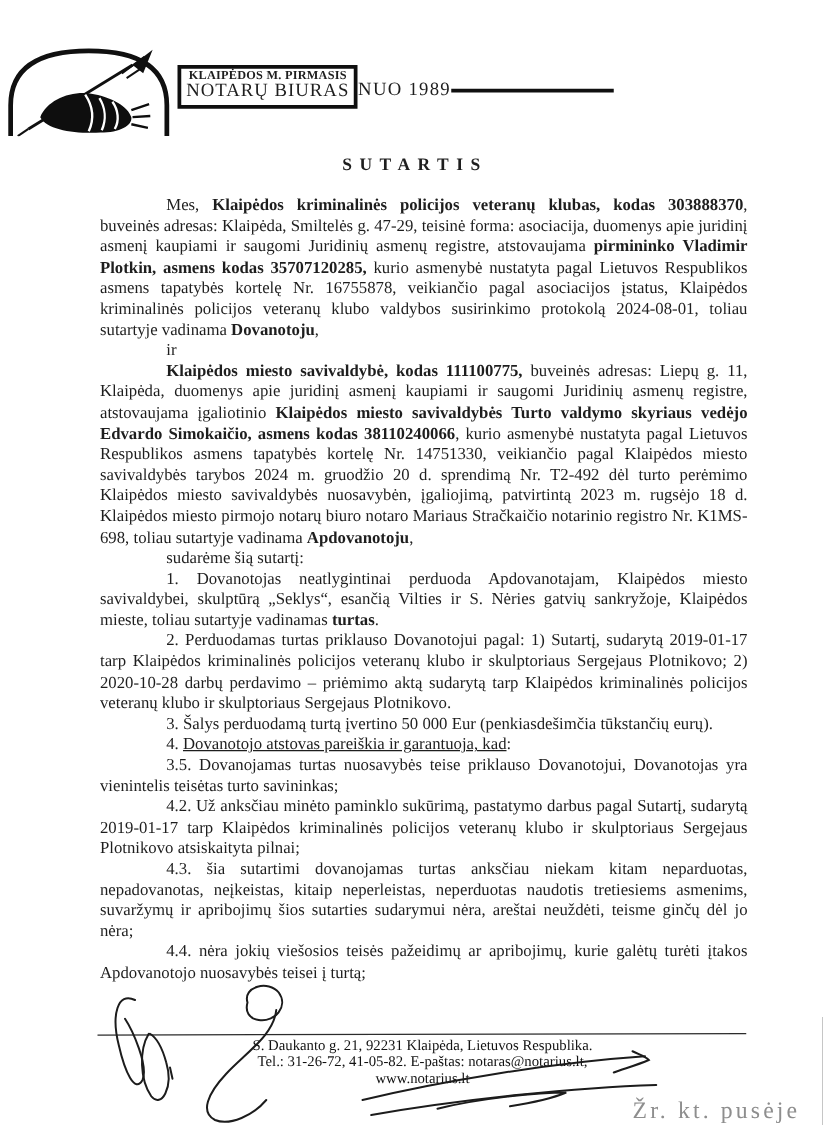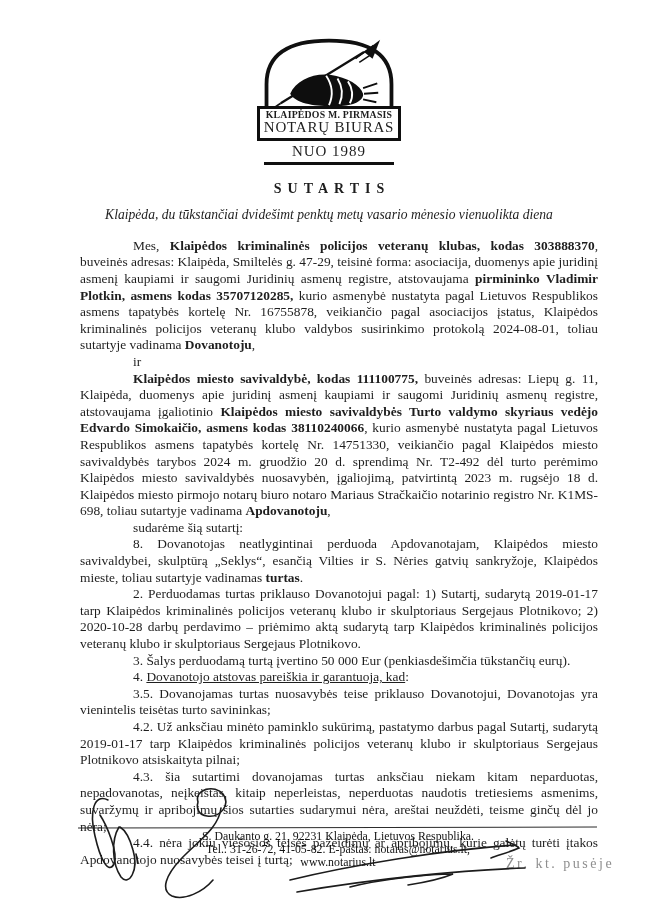--- a/index.html
+++ b/index.html
@@ -2,21 +2,21 @@
 <html><head>
 <meta charset="utf-8">
 <style>
   html,body{margin:0;padding:0;background:#9a9a9a;}
   .page{
     position:relative;width:658px;height:900px;background:#ffffff;
     font-family:"Liberation Serif", serif;color:#1e1e1e;overflow:hidden;
     margin:0 auto;
   }
   
-  .logo-block{padding-top:33px;display:flex;flex-direction:column;align-items:center;}
+  .logo-block{padding-top:33px;display:flex;flex-direction:row;align-items:center;}
   .emblem-svg{display:block;}
   .name-box{
     margin-top:-3px;border:3px solid #0f0f0f;background:#fff;
     text-align:center;padding:1px 4px 2px;line-height:1.04;position:relative;z-index:2;
   }
   .name-box .l1{font-size:9.8px;font-weight:bold;letter-spacing:.2px;white-space:nowrap;}
   .name-box .l2{font-size:15px;font-weight:normal;letter-spacing:.8px;white-space:nowrap;}
   .since{font-size:15px;margin-top:2px;letter-spacing:1px;}
   .logo-rule{width:130px;height:3px;background:#101010;margin-top:2px;}
   
@@ -25,22 +25,22 @@
   
   .doc-body{margin:15px 60px 0 80px;text-align:justify;font-size:13.4px;line-height:16.6px;}
   .doc-body p{margin:0;text-indent:53px;}
   .doc-body .bold{font-weight:bold;}
   .doc-body .underline{text-decoration:underline;}
   
   .footer-rule{position:absolute;left:78px;top:827px;width:519px;height:0;
     border-top:1.6px solid #2c2c2c;transform:rotate(-0.12deg);}
   .address-block{position:absolute;top:830px;left:18px;width:640px;text-align:center;
     font-size:11.8px;line-height:13.2px;color:#121212;}
-  .side-note{position:absolute;top:856px;left:506px;color:#8e8e8e;
-    font-size:14px;letter-spacing:2.5px;white-space:nowrap;}
+  .side-note{position:absolute;top:878px;left:506px;color:#8e8e8e;
+    font-size:19px;letter-spacing:2.5px;white-space:nowrap;}
   .sig-overlay{position:absolute;left:0;top:780px;width:658px;height:120px;pointer-events:none;}
 </style>
 </head>
 <body>
 
 <div class="page">
 
   <div class="logo-block">
     <svg class="emblem-svg" width="142" height="76" viewBox="0 0 150 80" aria-hidden="true">
       <path d="M9,80 L9,54 Q9,8 75,8 Q141,8 141,54 L141,80" fill="none" stroke="#101010" stroke-width="4"></path>
@@ -54,28 +54,27 @@
     </svg>
     <div class="name-box">
       <div class="l1">KLAIPĖDOS M. PIRMASIS</div>
       <div class="l2">NOTARŲ BIURAS</div>
     </div>
     <div class="since">NUO 1989</div>
     <div class="logo-rule"></div>
   </div>
 
   <div class="doc-title">SUTARTIS</div>
-  <div class="dateline">Klaipėda, du tūkstančiai dvidešimt penktų metų vasario mėnesio vienuolikta diena</div>
 
   <div class="doc-body">
       <p><span>Mes, </span><span class="bold">Klaipėdos kriminalinės policijos veteranų klubas, kodas 303888370</span><span>, buveinės adresas: Klaipėda, Smiltelės g. 47-29, teisinė forma: asociacija, duomenys apie juridinį asmenį kaupiami ir saugomi Juridinių asmenų registre, atstovaujama </span><span class="bold">pirmininko Vladimir Plotkin, asmens kodas 35707120285,</span><span> kurio asmenybė nustatyta pagal Lietuvos Respublikos asmens tapatybės kortelę Nr. 16755878, veikiančio pagal asociacijos įstatus, Klaipėdos kriminalinės policijos veteranų klubo valdybos susirinkimo protokolą 2024-08-01, toliau sutartyje vadinama </span><span class="bold">Dovanotoju</span><span>,</span></p>
       <p><span>ir</span></p>
       <p><span class="bold">Klaipėdos miesto savivaldybė, kodas 111100775,</span><span> buveinės adresas: Liepų g. 11, Klaipėda, duomenys apie juridinį asmenį kaupiami ir saugomi Juridinių asmenų registre, atstovaujama įgaliotinio </span><span class="bold">Klaipėdos miesto savivaldybės Turto valdymo skyriaus vedėjo Edvardo Simokaičio, asmens kodas 38110240066</span><span>, kurio asmenybė nustatyta pagal Lietuvos Respublikos asmens tapatybės kortelę Nr. 14751330, veikiančio pagal Klaipėdos miesto savivaldybės tarybos 2024 m. gruodžio 20 d. sprendimą Nr. T2-492 dėl turto perėmimo Klaipėdos miesto savivaldybės nuosavybėn, įgaliojimą, patvirtintą 2023 m. rugsėjo 18 d. Klaipėdos miesto pirmojo notarų biuro notaro Mariaus Stračkaičio notarinio registro Nr. K1MS-698, toliau sutartyje vadinama </span><span class="bold">Apdovanotoju</span><span>,</span></p>
       <p><span>sudarėme šią sutartį:</span></p>
-      <p><span>8. Dovanotojas neatlygintinai perduoda Apdovanotajam, Klaipėdos miesto savivaldybei, skulptūrą „Seklys“, esančią Vilties ir S. Nėries gatvių sankryžoje, Klaipėdos mieste, toliau sutartyje vadinamas </span><span class="bold">turtas</span><span>.</span></p>
+      <p><span>1. Dovanotojas neatlygintinai perduoda Apdovanotajam, Klaipėdos miesto savivaldybei, skulptūrą „Seklys“, esančią Vilties ir S. Nėries gatvių sankryžoje, Klaipėdos mieste, toliau sutartyje vadinamas </span><span class="bold">turtas</span><span>.</span></p>
       <p><span>2. Perduodamas turtas priklauso Dovanotojui pagal: 1) Sutartį, sudarytą 2019-01-17 tarp Klaipėdos kriminalinės policijos veteranų klubo ir skulptoriaus Sergejaus Plotnikovo; 2) 2020-10-28 darbų perdavimo – priėmimo aktą sudarytą tarp Klaipėdos kriminalinės policijos veteranų klubo ir skulptoriaus Sergejaus Plotnikovo.</span></p>
       <p><span>3. Šalys perduodamą turtą įvertino 50 000 Eur (penkiasdešimčia tūkstančių eurų).</span></p>
       <p><span>4. </span><span class="underline">Dovanotojo atstovas pareiškia ir garantuoja, kad</span><span>:</span></p>
       <p><span>3.5. Dovanojamas turtas nuosavybės teise priklauso Dovanotojui, Dovanotojas yra vienintelis teisėtas turto savininkas;</span></p>
       <p><span>4.2. Už anksčiau minėto paminklo sukūrimą, pastatymo darbus pagal Sutartį, sudarytą 2019-01-17 tarp Klaipėdos kriminalinės policijos veteranų klubo ir skulptoriaus Sergejaus Plotnikovo atsiskaityta pilnai;</span></p>
       <p><span>4.3. šia sutartimi dovanojamas turtas anksčiau niekam kitam neparduotas, nepadovanotas, neįkeistas, kitaip neperleistas, neperduotas naudotis tretiesiems asmenims, suvaržymų ir apribojimų šios sutarties sudarymui nėra, areštai neuždėti, teisme ginčų dėl jo nėra;</span></p>
       <p><span>4.4. nėra jokių viešosios teisės pažeidimų ar apribojimų, kurie galėtų turėti įtakos Apdovanotojo nuosavybės teisei į turtą;</span></p>
     </div>
 
   <div class="footer-rule"></div>

